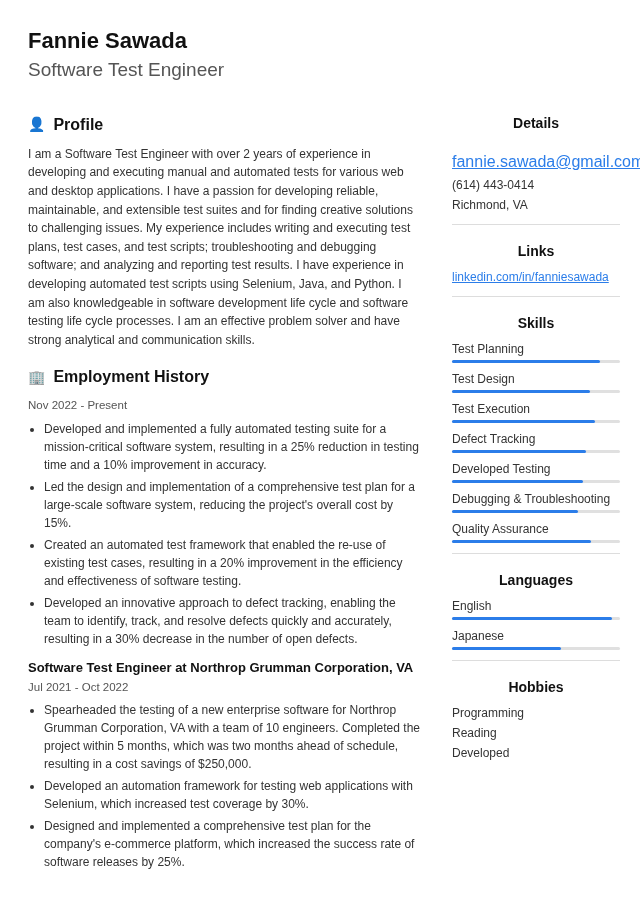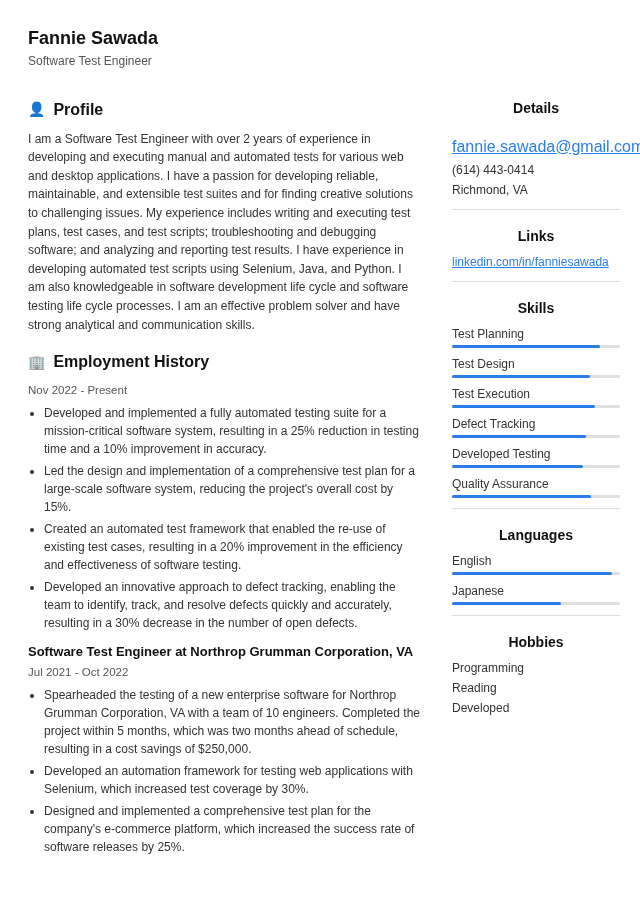--- a/index.html
+++ b/index.html
@@ -16,27 +16,27 @@
       background: #fff;
       display: flex;
       flex-direction: column;
       padding: 0;
     }
     .header {
       padding: 28px 28px 12px 28px;
       border-bottom: none;
     }
     .header h1 {
-      font-size: 18px;
+      font-size: 22px;
       font-weight: 700;
       color: #111;
       line-height: 1.2;
     }
     .header .subtitle {
-      font-size: 12px;
+      font-size: 19px;
       color: #555;
       margin-top: 2px;
     }
     .content {
       display: flex;
       flex: 1;
     }
     .left-col {
       flex: 1;
       padding: 16px 20px 20px 28px;
@@ -246,20 +246,26 @@
         <div class="skill-bar-fill" style="width:80%"></div>
       </div>
     </div>
           <div class="skill-item">
       <span class="skill-label">Developed Testing</span>
       <div class="skill-bar-bg">
         <div class="skill-bar-fill" style="width:78%"></div>
       </div>
     </div>
           <div class="skill-item">
+      <span class="skill-label">Debugging &amp; Troubleshooting</span>
+      <div class="skill-bar-bg">
+        <div class="skill-bar-fill" style="width:75%"></div>
+      </div>
+    </div>
+          <div class="skill-item">
       <span class="skill-label">Quality Assurance</span>
       <div class="skill-bar-bg">
         <div class="skill-bar-fill" style="width:83%"></div>
       </div>
     </div>
         </div>
 
       <hr class="divider-line">
 
       <div class="right-section-title">Languages</div>

